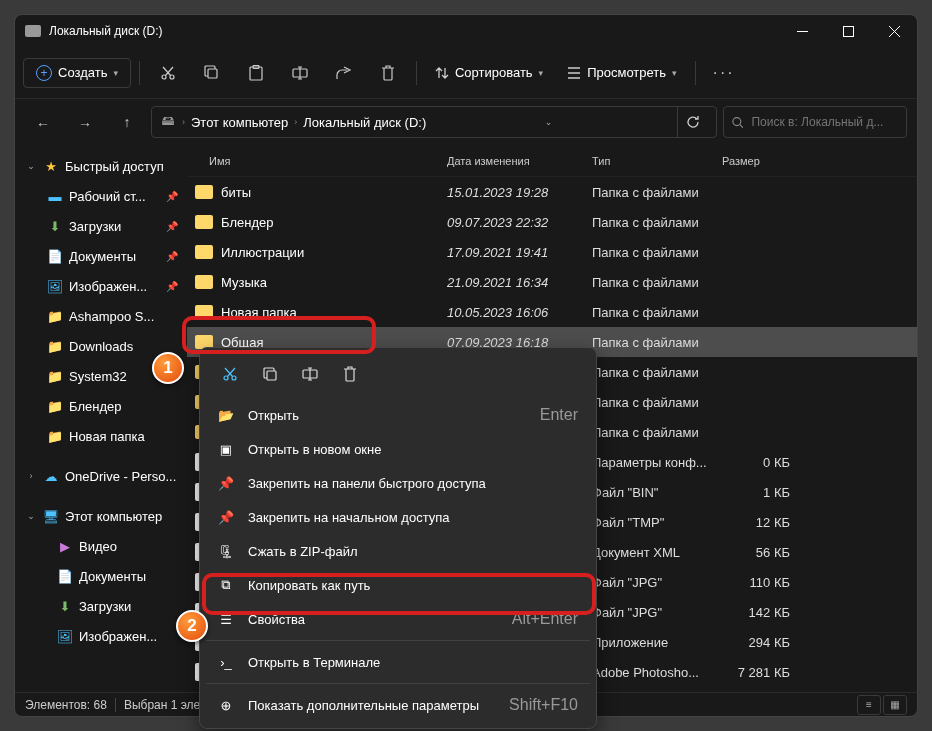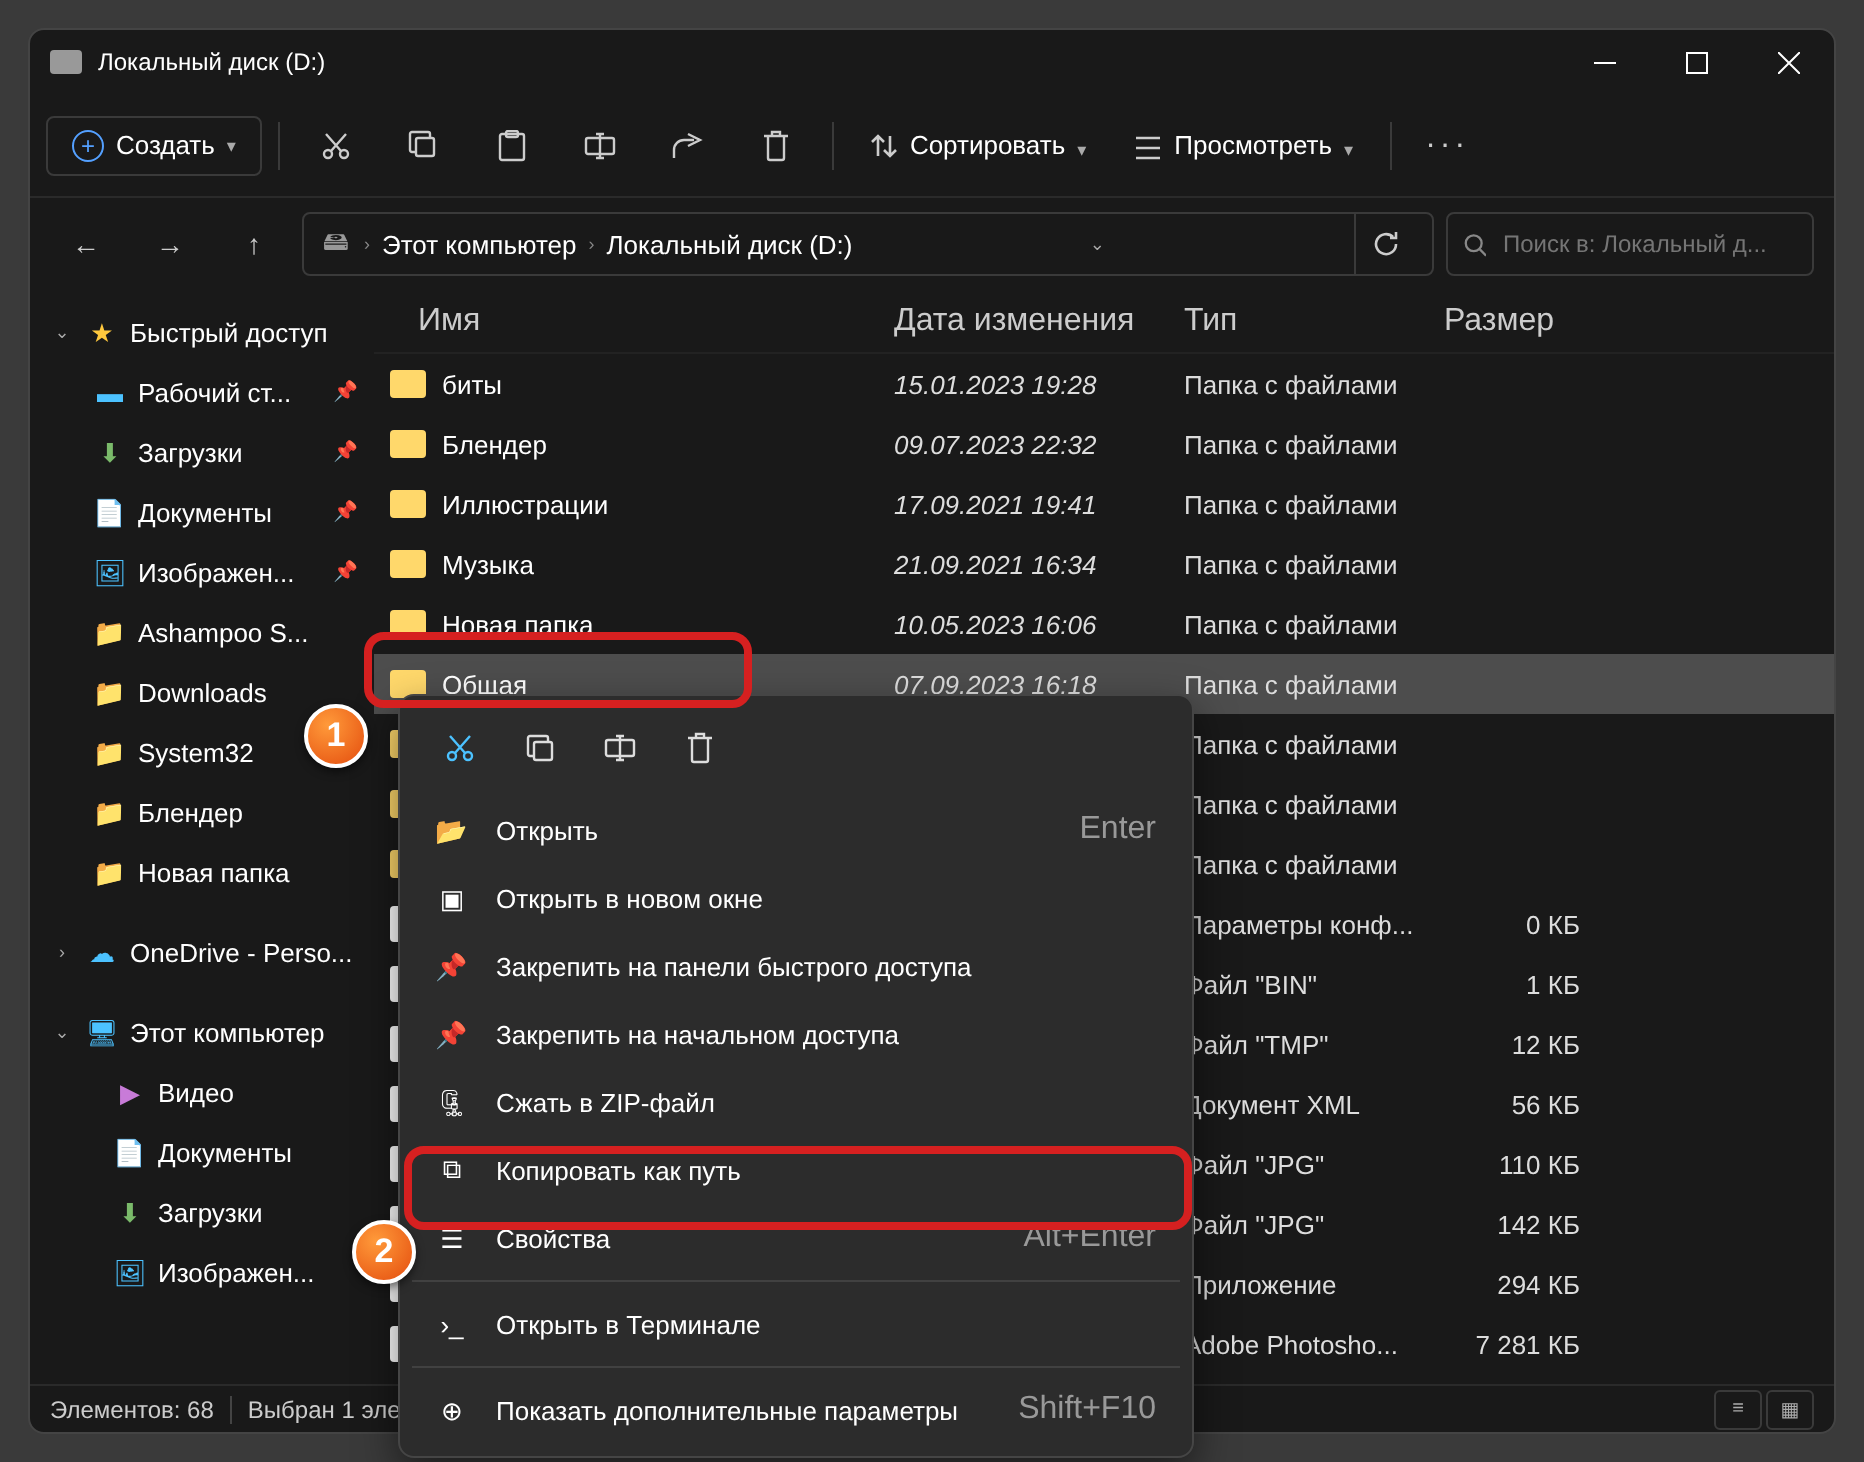--- a/index.html
+++ b/index.html
@@ -11,21 +11,21 @@
 .titlebar .drive-icon { width: 16px; height: 12px; background: #999; border-radius: 2px; margin-right: 8px; position: relative; }
 .titlebar .controls { margin-left: auto; display: flex; }
 .titlebar .controls div { width: 46px; height: 32px; display: flex; align-items: center; justify-content: center; color: #fff; font-size: 13px; }
 
 
 .toolbar { height: 52px; display: flex; align-items: center; padding: 0 8px; gap: 4px; border-bottom: 1px solid #2a2a2a; }
 .btn-create { display: flex; align-items: center; gap: 6px; padding: 6px 12px; border: 1px solid #3a3a3a; border-radius: 4px; color: #fff; font-size: 13px; }
 .btn-create .plus { width: 16px; height: 16px; border: 1.5px solid #54a0ff; border-radius: 50%; display: flex; align-items: center; justify-content: center; color: #54a0ff; font-size: 12px; line-height: 1; }
 .tb-sep { width: 1px; height: 24px; background: #3a3a3a; margin: 0 4px; }
 .tb-icon { width: 40px; height: 36px; display: flex; align-items: center; justify-content: center; color: #ccc; font-size: 15px; border-radius: 4px; }
-.tb-text { display: flex; align-items: flex-end; gap: 6px; padding: 6px 10px; color: #fff; font-size: 13px; border-radius: 4px; }
+.tb-text { display: flex; align-items: center; gap: 6px; padding: 6px 10px; color: #fff; font-size: 13px; border-radius: 4px; }
 .chev { font-size: 9px; color: #aaa; }
 
 
 .navrow { height: 46px; display: flex; align-items: center; padding: 0 10px; gap: 6px; }
 .nav-btn { width: 36px; height: 32px; display: flex; align-items: center; justify-content: center; color: #ccc; font-size: 14px; border-radius: 4px; }
 .addr { flex: 1; height: 32px; border: 1px solid #3a3a3a; border-radius: 4px; display: flex; align-items: center; padding: 0 8px; gap: 6px; color: #fff; font-size: 13px; }
 .addr .crumb { display: flex; align-items: center; gap: 6px; }
 .addr .sep { color: #888; font-size: 9px; }
 .addr .reload { margin-left: auto; padding: 0 8px; color: #ccc; border-left: 1px solid #3a3a3a; height: 100%; display: flex; align-items: center; }
 .addr .chev-addr { padding: 0 10px 0 4px; color: #aaa; font-size: 9px; }
@@ -39,21 +39,21 @@
 .side-item .exp { width: 12px; font-size: 9px; color: #aaa; text-align: center; }
 .side-item .pin { margin-left: auto; margin-right: 8px; color: #777; font-size: 10px; }
 .side-item.sub { padding-left: 32px; }
 .side-item.deep { padding-left: 42px; }
 .ic { width: 16px; height: 16px; display: inline-flex; align-items: center; justify-content: center; font-size: 13px; flex-shrink: 0; }
 .ic.folder { color: #ffd86b; }
 .ic.star { color: #ffc83d; }
 .ic.blue { color: #4cc2ff; }
 
 .content { flex: 1; display: flex; flex-direction: column; overflow: hidden; position: relative; }
-.cols { display: flex; height: 32px; align-items: center; font-size: 16px; color: #ccc; border-bottom: 1px solid #222; }
+.cols { display: flex; height: 32px; align-items: center; font-size: 11px; color: #ccc; border-bottom: 1px solid #222; }
 .col-name { width: 260px; padding-left: 22px; }
 .col-date { width: 145px; }
 .col-type { width: 130px; }
 .col-size { width: 80px; }
 .rows { flex: 1; overflow-y: auto; }
 .row { display: flex; height: 30px; align-items: center; font-size: 13px; color: #fff; }
 .row.sel { background: #4d4d4d; position: relative; }
 .row .c-name { width: 260px; padding-left: 8px; display: flex; align-items: center; gap: 8px; overflow: hidden; white-space: nowrap; }
 .row .c-date { width: 145px; color: #ddd; white-space: nowrap; font-style: italic; }
 .row .c-type { width: 130px; color: #ddd; white-space: nowrap; overflow: hidden; text-overflow: ellipsis; }

